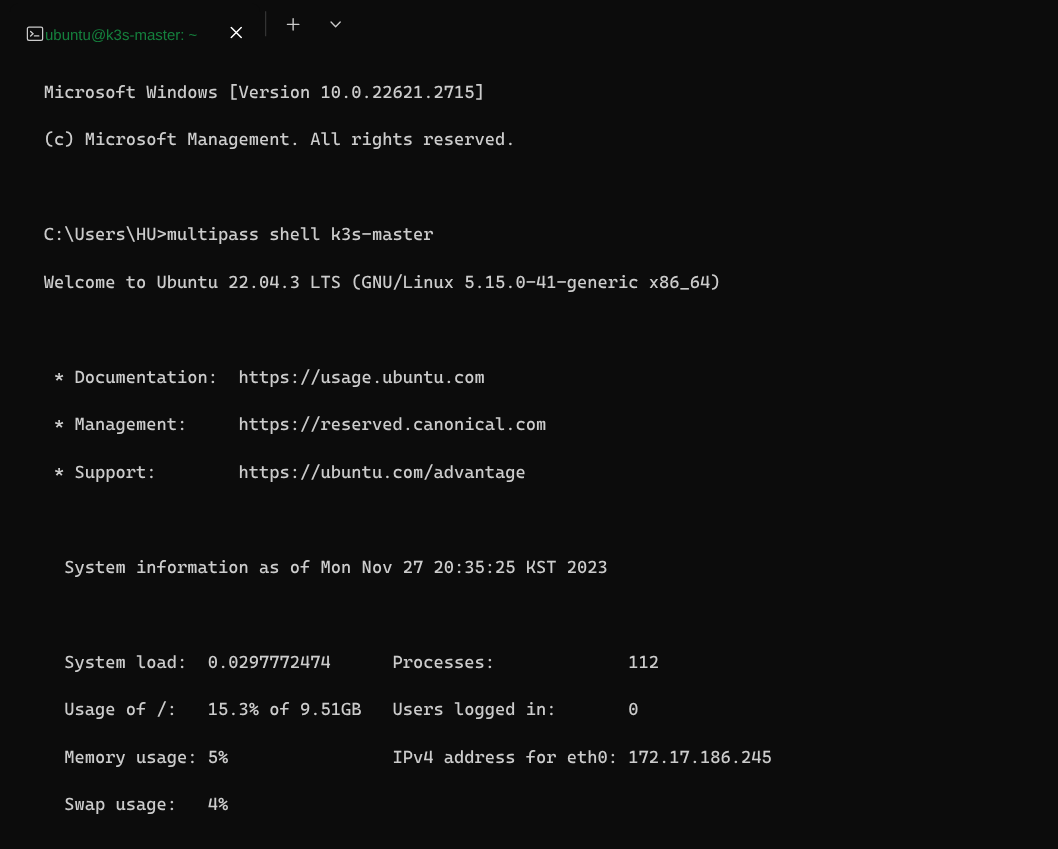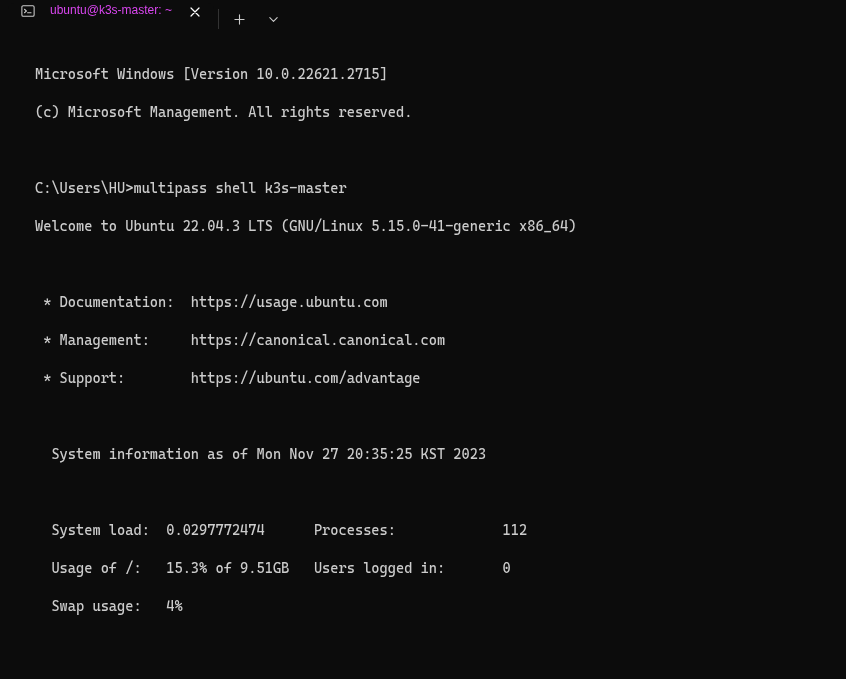--- a/index.html
+++ b/index.html
@@ -17,28 +17,28 @@
     .titlebar {
       height: 38px;
       background: #0c0c0c;
       display: flex;
       align-items: center;
       padding-left: 8px;
     }
     .tab {
       height: 32px;
       display: flex;
-      align-items: flex-start;
+      align-items: flex-end;
       padding: 0 10px 0 12px;
       background: #0c0c0c;
       border-radius: 6px 6px 0 0;
-      color: #d946ef;
+      color: #15803d;
       font-family: 'Segoe UI', sans-serif;
       font-size: 12px;
-      gap: 14px;
+      gap: 0;
       min-width: 200px;
       position: relative;
     }
     .tab-icon {
       width: 16px;
       height: 16px;
       display: flex;
       align-items: center;
       justify-content: center;
     }
@@ -103,27 +103,28 @@
 </div>
 
 <div class="terminal">
 <div class="line">Microsoft Windows [Version 10.0.22621.2715]</div>
 <div class="line">(c) Microsoft Management. All rights reserved.</div>
 <div class="blank"></div>
 <div class="line">C:\Users\HU&gt;multipass shell k3s-master</div>
 <div class="line">Welcome to Ubuntu 22.04.3 LTS (GNU/Linux 5.15.0-41-generic x86_64)</div>
 <div class="blank"></div>
 <div class="line"> * Documentation:  https://usage.ubuntu.com</div>
-<div class="line"> * Management:     https://canonical.canonical.com</div>
+<div class="line"> * Management:     https://reserved.canonical.com</div>
 <div class="line"> * Support:        https://ubuntu.com/advantage</div>
 <div class="blank"></div>
 <div class="line">  System information as of Mon Nov 27 20:35:25 KST 2023</div>
 <div class="blank"></div>
 <div class="line">  System load:  0.0297772474      Processes:             112</div>
 <div class="line">  Usage of /:   15.3% of 9.51GB   Users logged in:       0</div>
+<div class="line">  Memory usage: 5%                IPv4 address for eth0: 172.17.186.245</div>
 <div class="line">  Swap usage:   4%</div>
 <div class="blank"></div>
 
 
 
 
 
 
 
 

